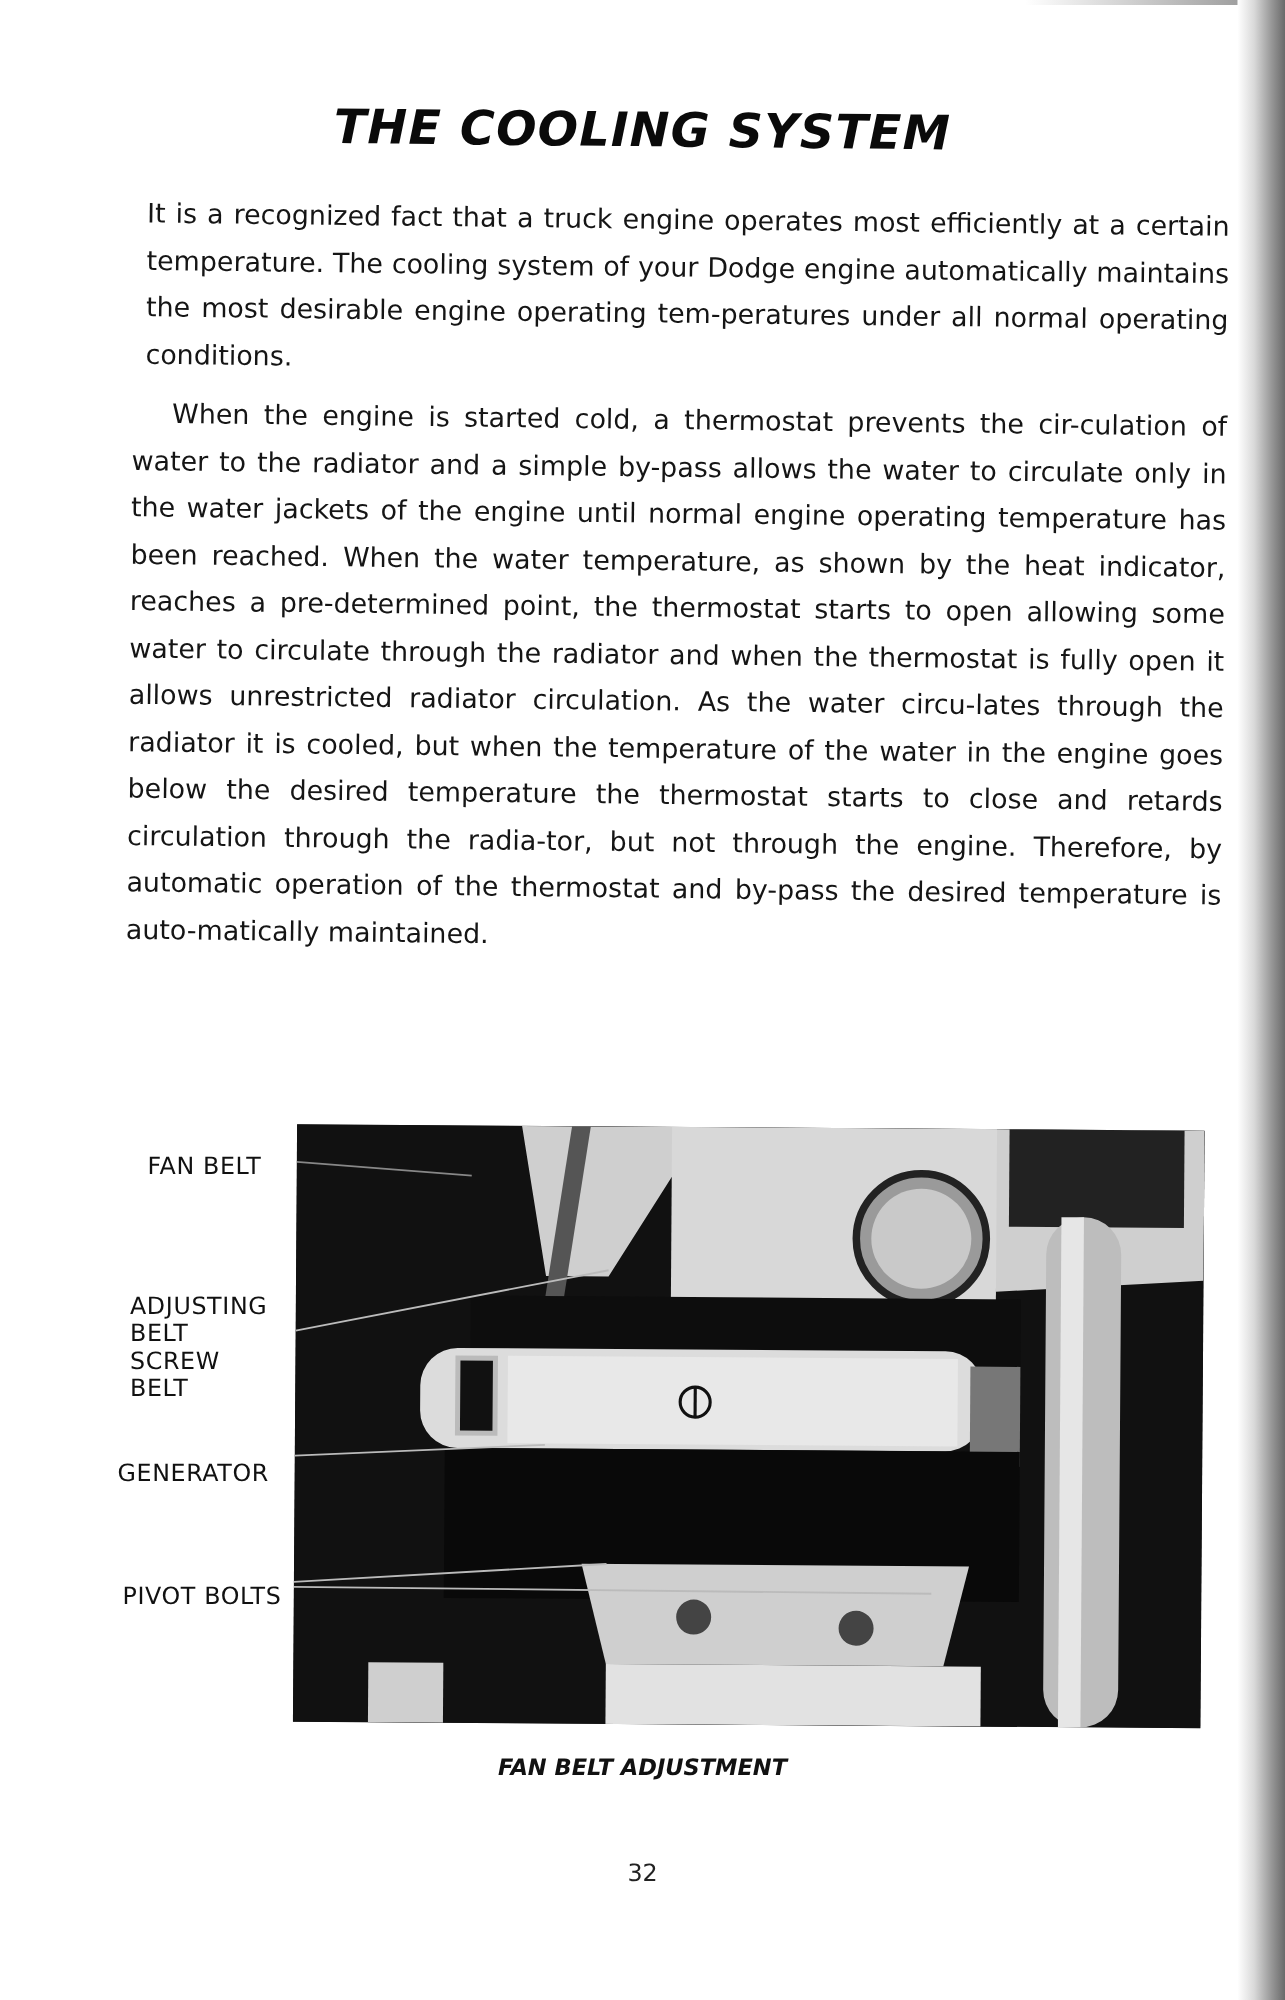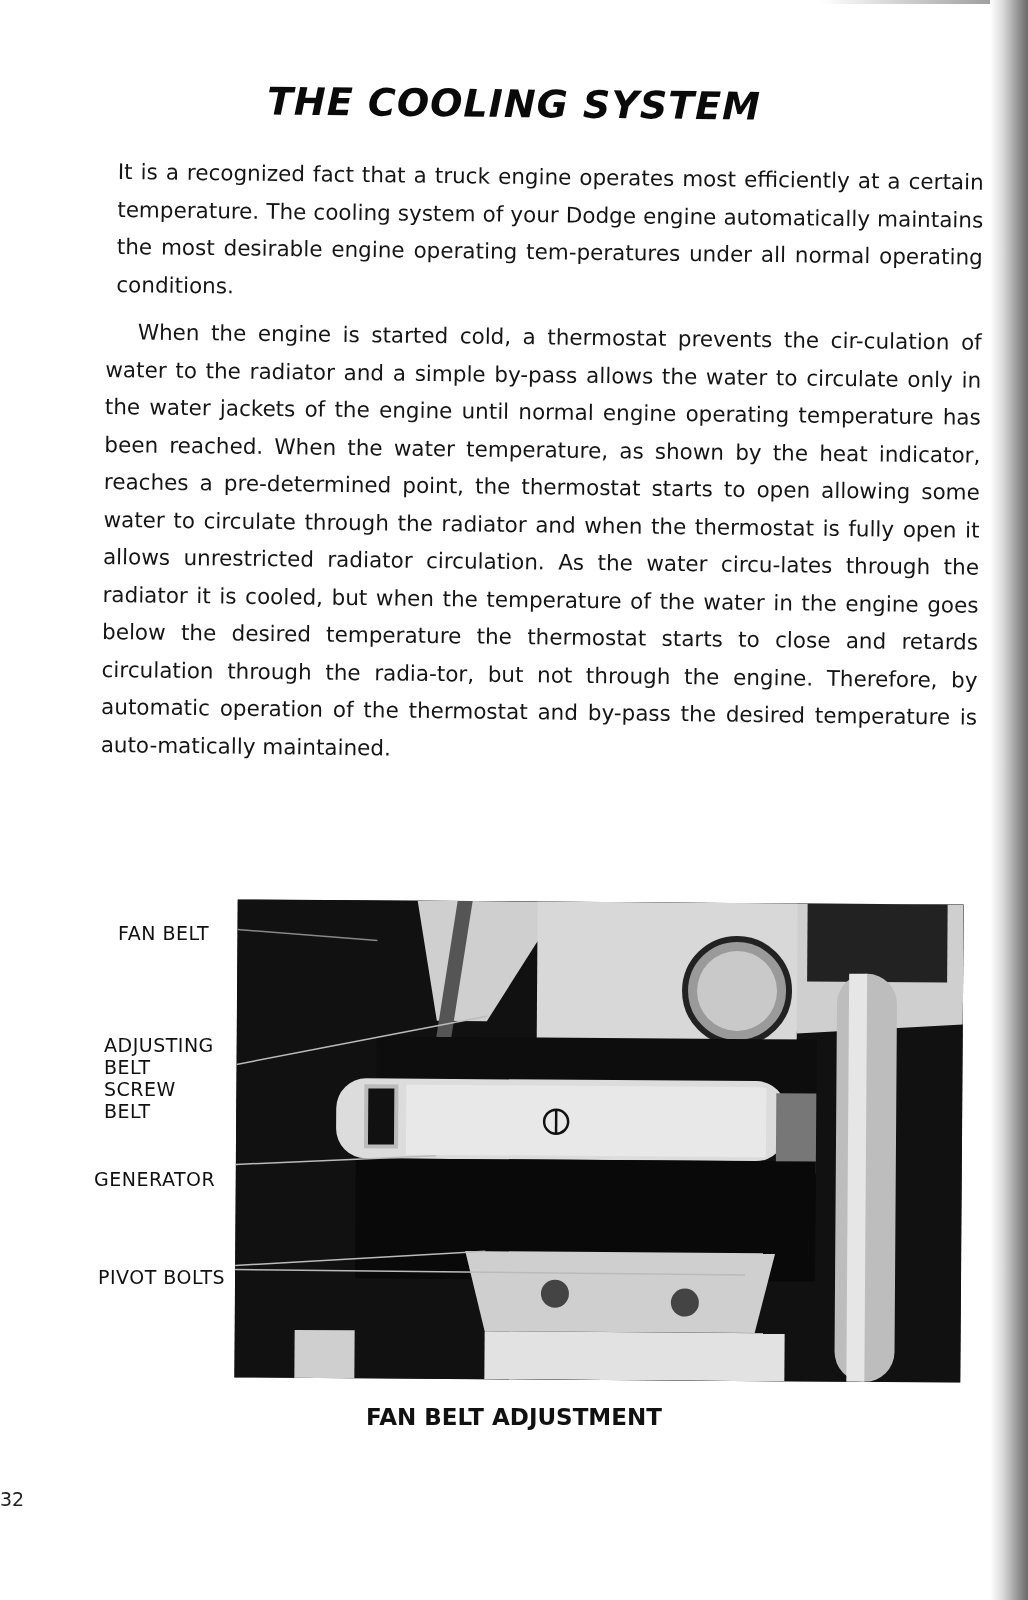--- a/index.html
+++ b/index.html
@@ -35,24 +35,24 @@
     position:absolute; left:236px; top:902px; width:726px; height:478px;
     background:#1a1a1a; overflow:hidden;
     transform:rotate(0.4deg);
   }
   .fig-label {
     position:absolute; font-size:19px; color:#111; letter-spacing:0.5px;
     text-align:right; line-height:22px;
   }
   .caption {
     position:absolute; top:1404px; left:0; width:1028px; text-align:center;
-    font-weight:bold; font-size:23px; color:#111;
+    font-weight:bold; font-style:italic; font-size:18px; color:#111;
   }
   .pagenum {
-    position:absolute; top:1488px; left:0; width:1028px; text-align:left;
+    position:absolute; top:1488px; left:0; width:1028px; text-align:center;
     font-size:19px; color:#222;
   }
 </style>
 </head>
 <body>
 
 <div class="edge-top"></div>
 <div class="edge-right"></div>
 
 <div class="title">THE COOLING SYSTEM</div>

